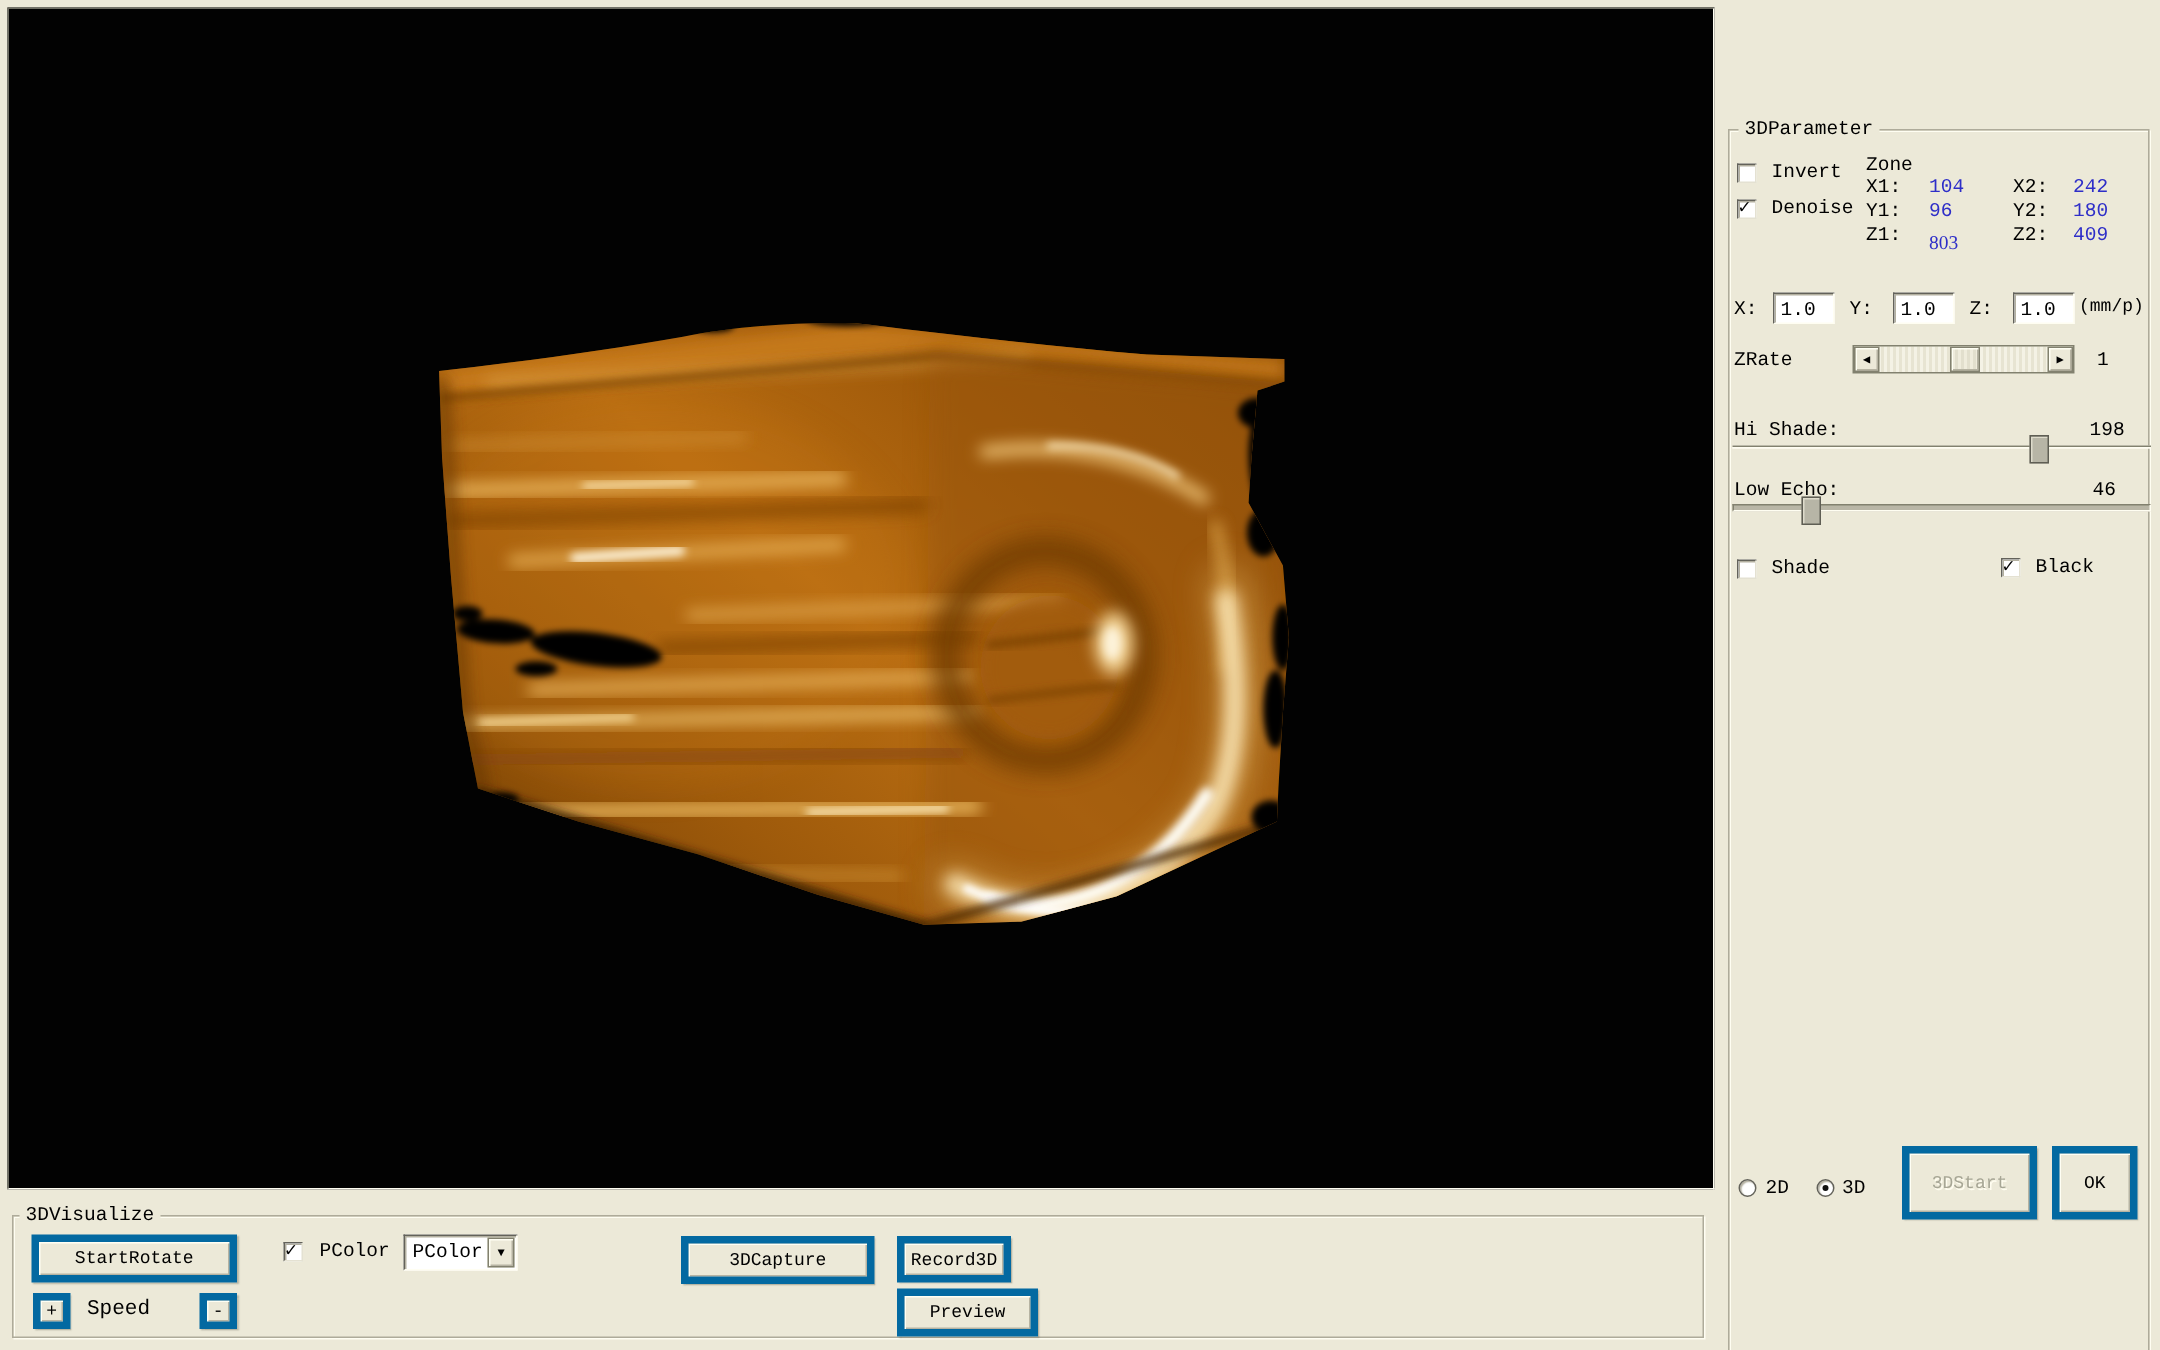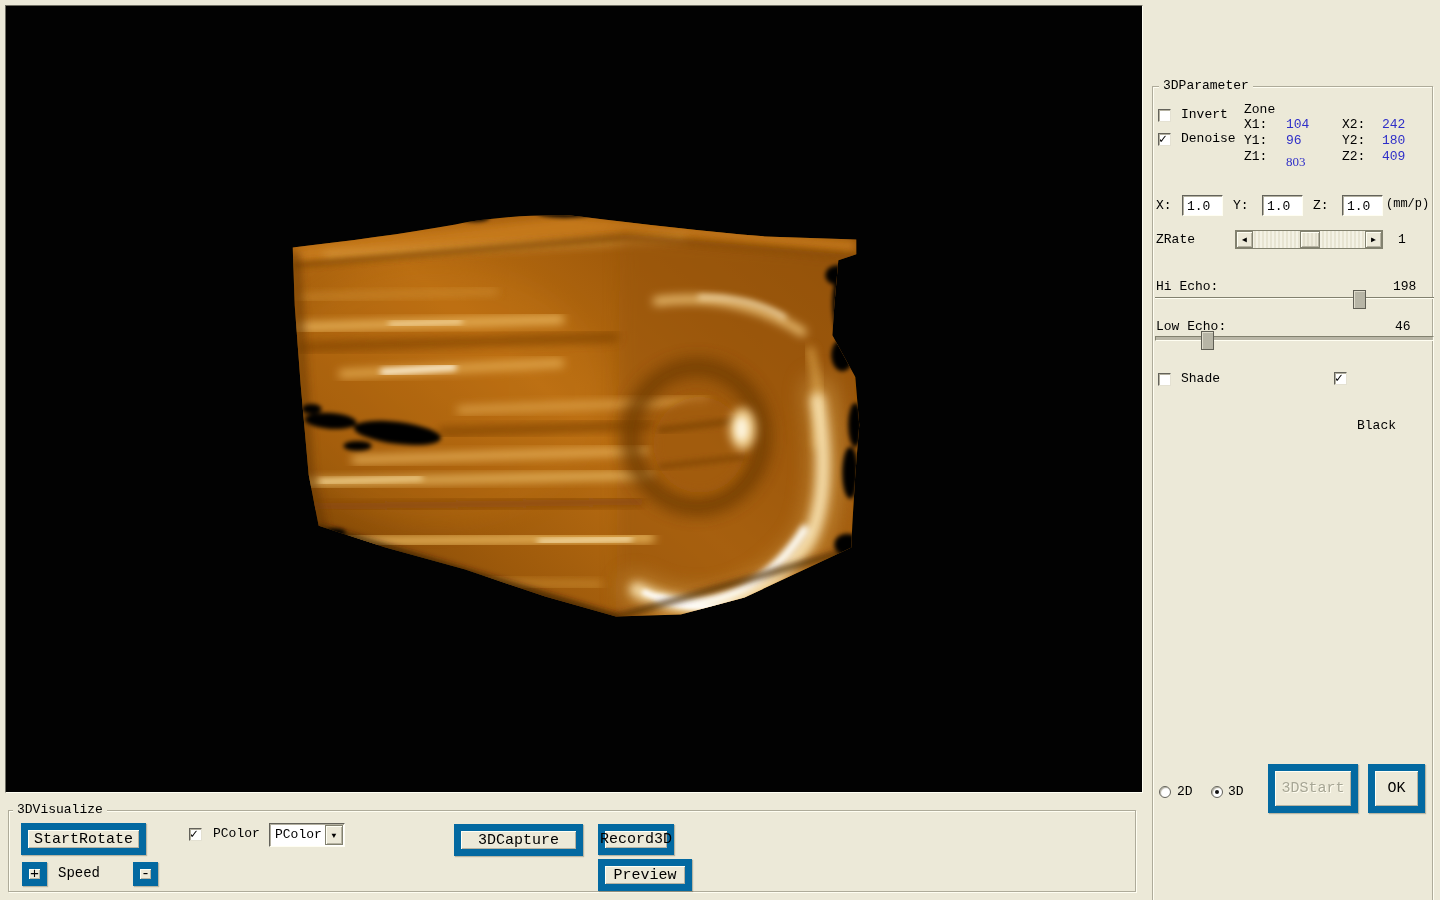--- a/index.html
+++ b/index.html
@@ -31,23 +31,23 @@
     white-space:nowrap;
   }
 
   .lbl { position:absolute; white-space:pre; line-height:14px; }
   .val-blue { color:#2e2ec8; }
 
   
   .btn {
     position:absolute; display:flex; align-items:center; justify-content:center;
     background:#ece9d8; color:#000; cursor:default; white-space:nowrap;
-    border:7px solid #0369a1;
+    border:5px solid #0369a1;
     box-shadow:inset 1px 1px 0 #fffff4, inset -1px -1px 0 #b6b3a2, 1px 1px 1px rgba(90,88,70,.35);
-    font-family:inherit; font-size:15px;
+    font-family:inherit; font-size:12px;
   }
   .btn.disabled { color:#a7a695; text-shadow:1px 1px 0 #fffdf0; }
 
   
   .checkbox {
     position:absolute; width:13px; height:13px; background:#fff;
     border-top:1px solid #63625a; border-left:1px solid #63625a;
     border-right:1px solid #e4e1d2; border-bottom:1px solid #e4e1d2;
     box-shadow:inset 1px 1px 0 #b3b0a0;
   }
@@ -261,53 +261,53 @@
       <div class="sbar-btn" style="left:0;">
           <span>◀</span>
         </div>
       <div class="sbar-thumb" style="left:64px;"></div>
       <div class="sbar-btn" style="right:0;">
           <span>▶</span>
         </div>
     </div>
     <span class="lbl" style="left:245px;top:146px;">1</span>
 
-    <span class="lbl" style="left:3px;top:193px;">Hi Echo:</span>
+    <span class="lbl" style="left:3px;top:193px;">Hi Shade:</span>
     <span class="lbl" style="left:240px;top:193px;">198</span>
     <div class="track-thin" style="left:2px;top:210px;width:279px;"></div>
     <div class="thumb" style="left:200px;top:203px;"></div>
 
     <span class="lbl" style="left:3px;top:233px;">Low Echo:</span>
     <span class="lbl" style="left:242px;top:233px;">46</span>
     <div class="track-thick" style="left:2px;top:249px;width:279px;"></div>
     <div class="thumb" style="left:48px;top:244px;"></div>
 
     <span class="checkbox" style="left:5px;top:286px;"></span>
     <span class="lbl" style="left:28px;top:285px;">Shade</span>
     <span class="checkbox" style="left:181px;top:285px;">
       <span class="mark">✓</span>
     </span>
-    <span class="lbl" style="left:204px;top:284px;margin-top:48px;">Black</span>
+    <span class="lbl" style="left:204px;top:284px;">Black</span>
 
     <span class="radio" style="left:6px;top:699px;"></span>
     <span class="lbl" style="left:24px;top:698px;">2D</span>
     <span class="radio" style="left:58px;top:699px;">
         <span class="dot"></span>
       </span>
     <span class="lbl" style="left:75px;top:698px;">3D</span>
 
     <button class="btn disabled" style="left:115px;top:677px;width:90px;height:49px;">3DStart</button>
     <button class="btn" style="left:215px;top:677px;width:57px;height:49px;">OK</button>
   </div>
 </div>
 
 <div class="gb" style="left:8px;top:810px;width:1128px;height:82px;">
   <span class="gb-legend" style="left:4px;">3DVisualize</span>
 
-  <button class="btn" style="left:12px;top:12px;width:125px;height:32px;">StartRotate</button>
+  <button class="btn" style="left:12px;top:12px;width:137px;height:32px;">StartRotate</button>
 
   <button class="btn" style="left:13px;top:51px;width:25px;height:24px;">+</button>
   <span class="lbl" style="left:49px;top:55px;font-size:14px;">Speed</span>
   <button class="btn" style="left:124px;top:51px;width:25px;height:24px;">-</button>
 
   <span class="checkbox" style="left:180px;top:17px;">
     <span class="mark">✓</span>
   </span>
   <span class="lbl" style="left:204px;top:16px;">PColor</span>
 

